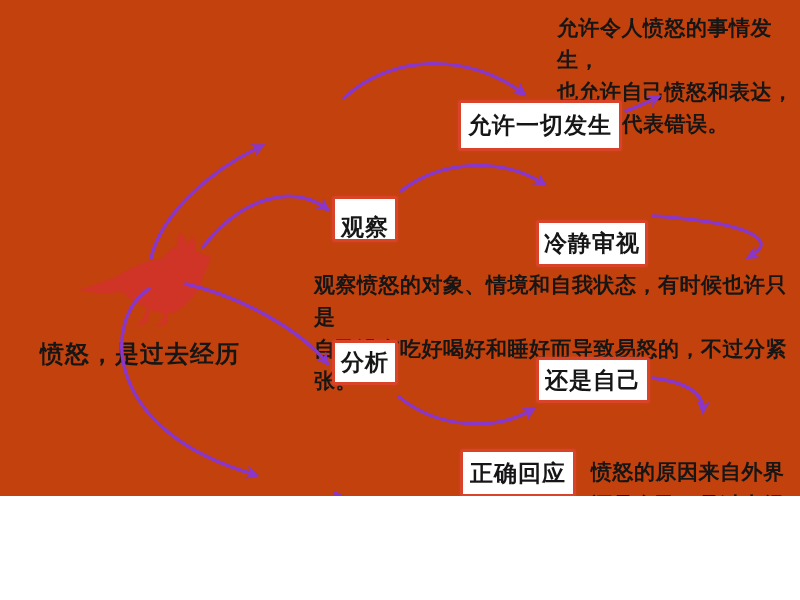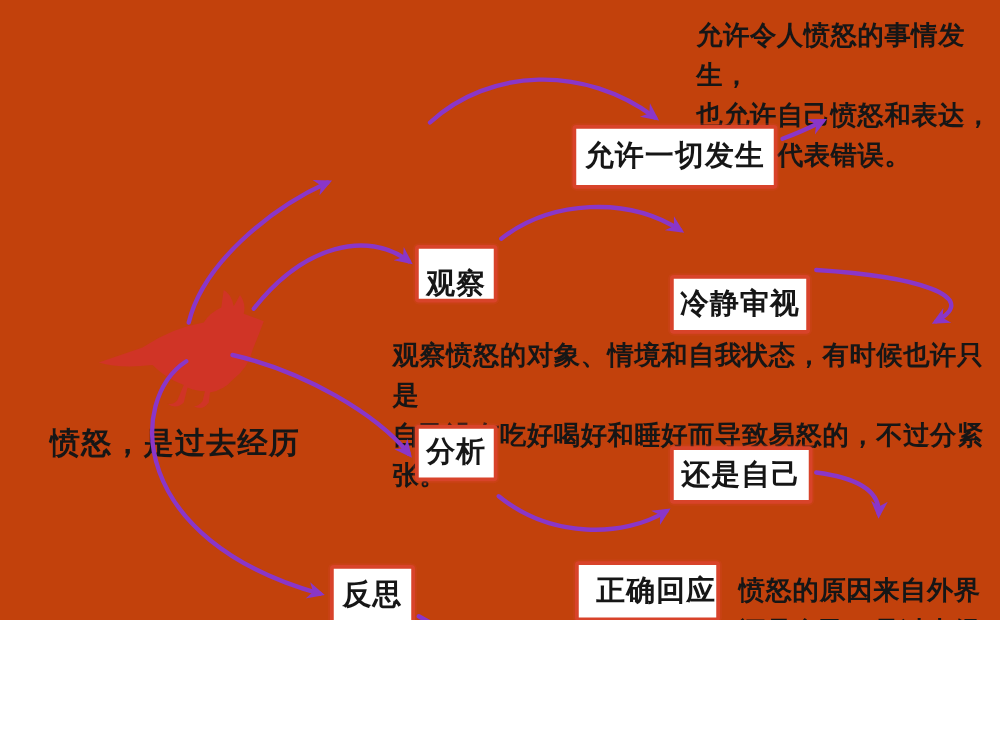--- a/index.html
+++ b/index.html
@@ -50,24 +50,21 @@
   </div>
   <div class="node" style="left:536px;top:193px;width:112px;height:47px;margin-top:27px;">
     <span>冷静审视</span>
   </div>
   <div class="node" style="left:332px;top:340px;width:66px;height:45px;justify-content:center;">
     <span>分析</span>
   </div>
   <div class="node" style="left:536px;top:357px;width:114px;height:46px;">
     <span>还是自己</span>
   </div>
-  <div class="node" style="left:264px;top:452px;width:68px;height:49px;">
-    <span>反思</span>
-  </div>
-  <div class="node" style="left:460px;top:449px;width:116px;height:48px;justify-content:flex-end;">
+  <div class="node" style="left:460px;top:449px;width:116px;height:48px;">
     <span>正确回应</span>
   </div>
 
   <div class="wm" style="left:737px;top:549px;width:58px;height:13px;background:#ececec;"></div>
   <div class="wm" style="left:733px;top:572px;width:62px;height:12px;background:#f1f1f1;"></div>
   <div class="wm" style="left:57px;top:592px;width:62px;height:8px;background:var(--watermark_blue,#3f6cc7);"></div>
 
   <svg class="layer" width="800" height="600" viewBox="0 0 800 600">
     <defs>
       <marker id="ah" viewBox="0 0 12 12" refX="8.5" refY="6" markerWidth="4.6" markerHeight="4.6" orient="auto">

